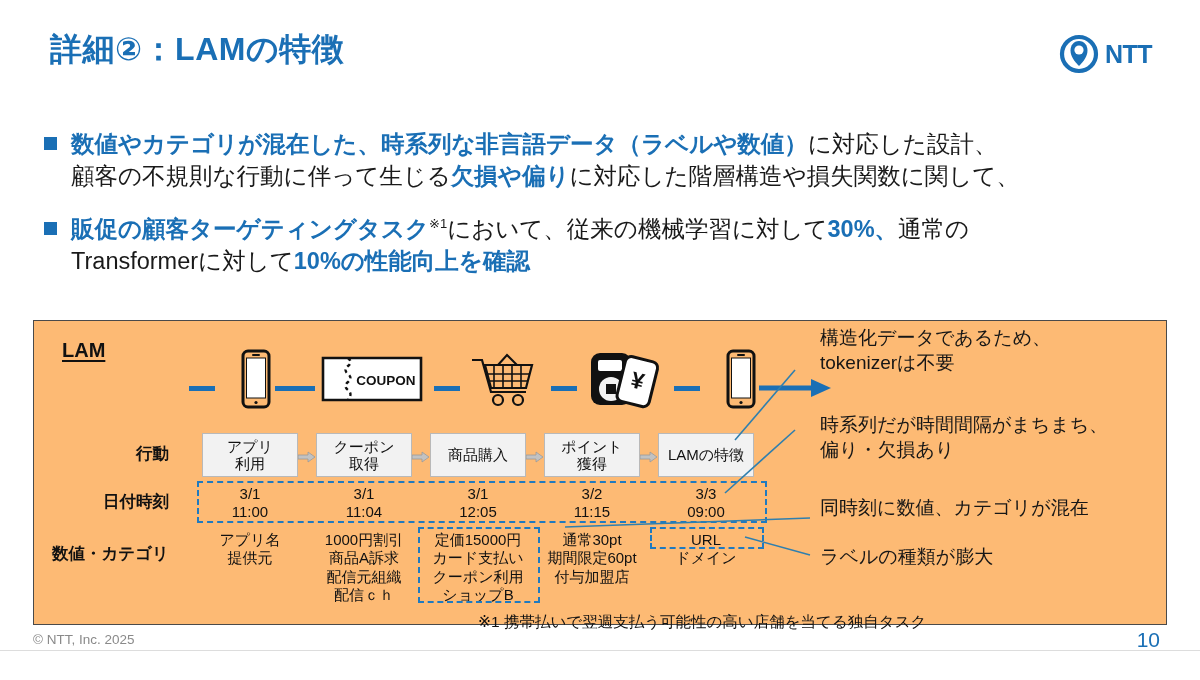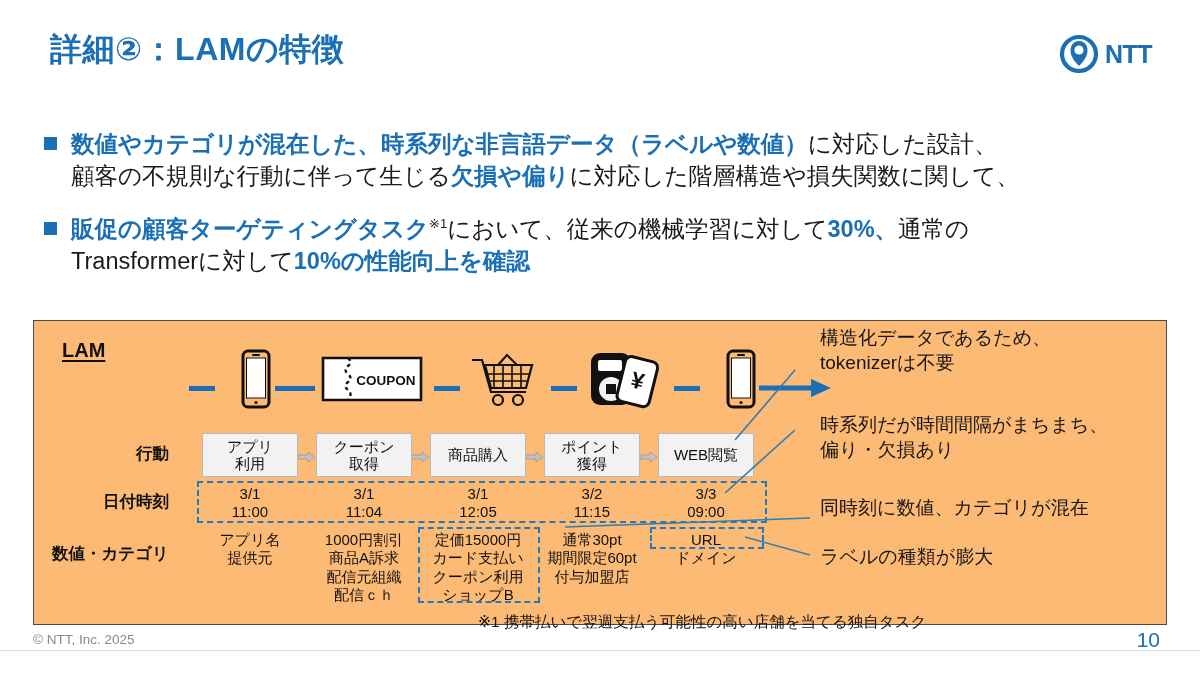--- a/index.html
+++ b/index.html
@@ -242,21 +242,21 @@
         <div class="col-cell" style="left: 510px; top: 164px; width: 96px;">
           <div>3/2</div>
           <div>11:15</div>
         </div>
         <div class="col-cell" style="left: 504px; top: 210px; width: 108px;">
           <div>通常30pt</div>
           <div>期間限定60pt</div>
           <div>付与加盟店</div>
         </div>
         <div class="act-box" style="left: 624px; top: 112px;">
-          <div>WEB閲覧</div>
+          <div>LAMの特徴</div>
         </div>
         <div class="col-cell" style="left: 624px; top: 164px; width: 96px;">
           <div>3/3</div>
           <div>09:00</div>
         </div>
         <div class="col-cell" style="left: 618px; top: 210px; width: 108px;">
           <div>URL</div>
           <div>ドメイン</div>
         </div>
         <div class="dashbox" style="left: 616px; top: 206px; width: 114px; height: 22px;"></div>

